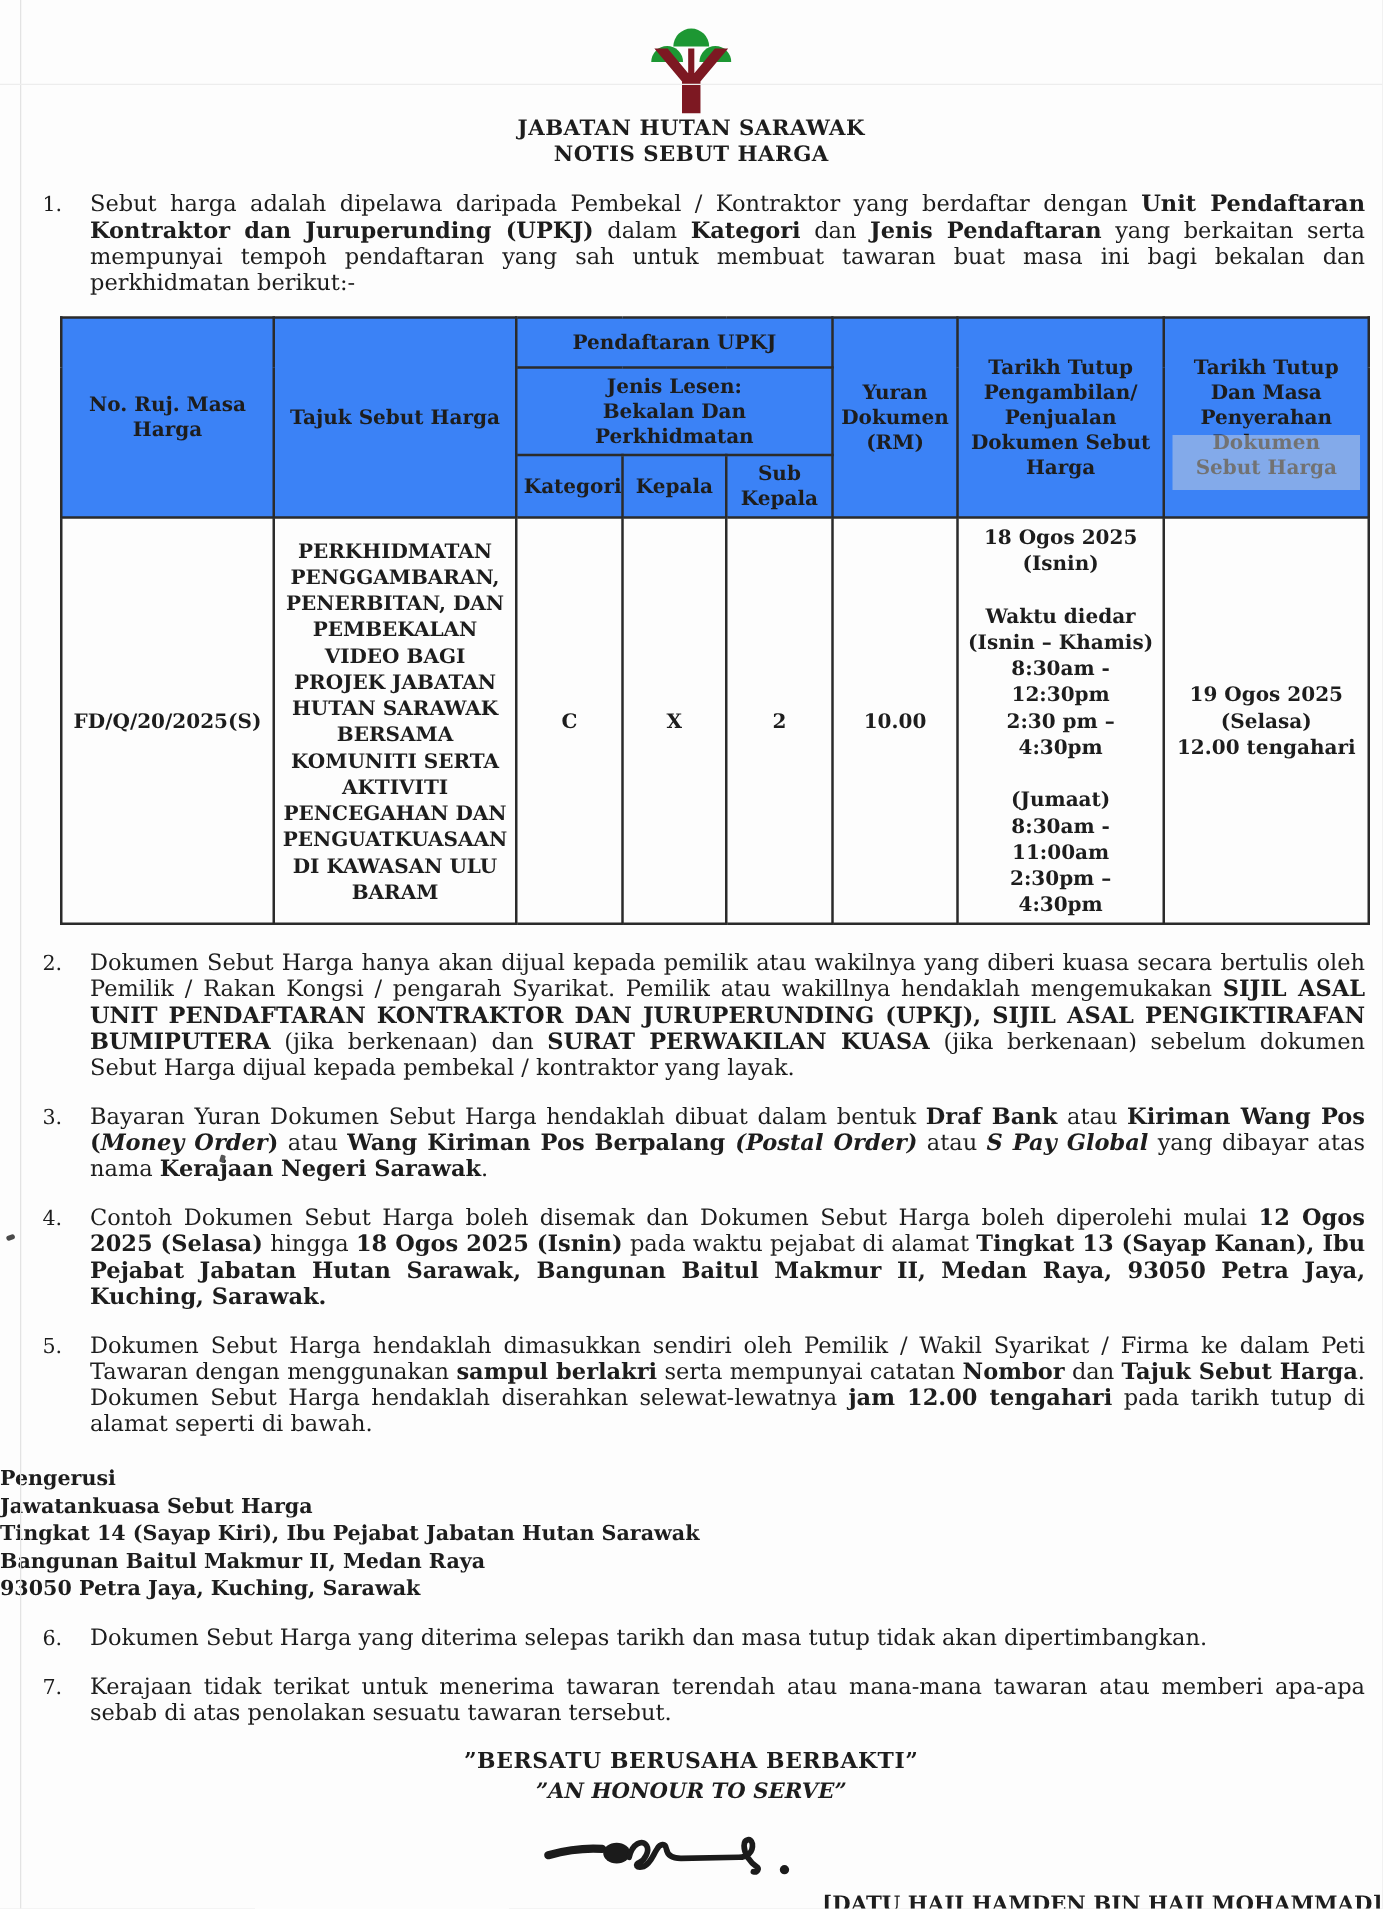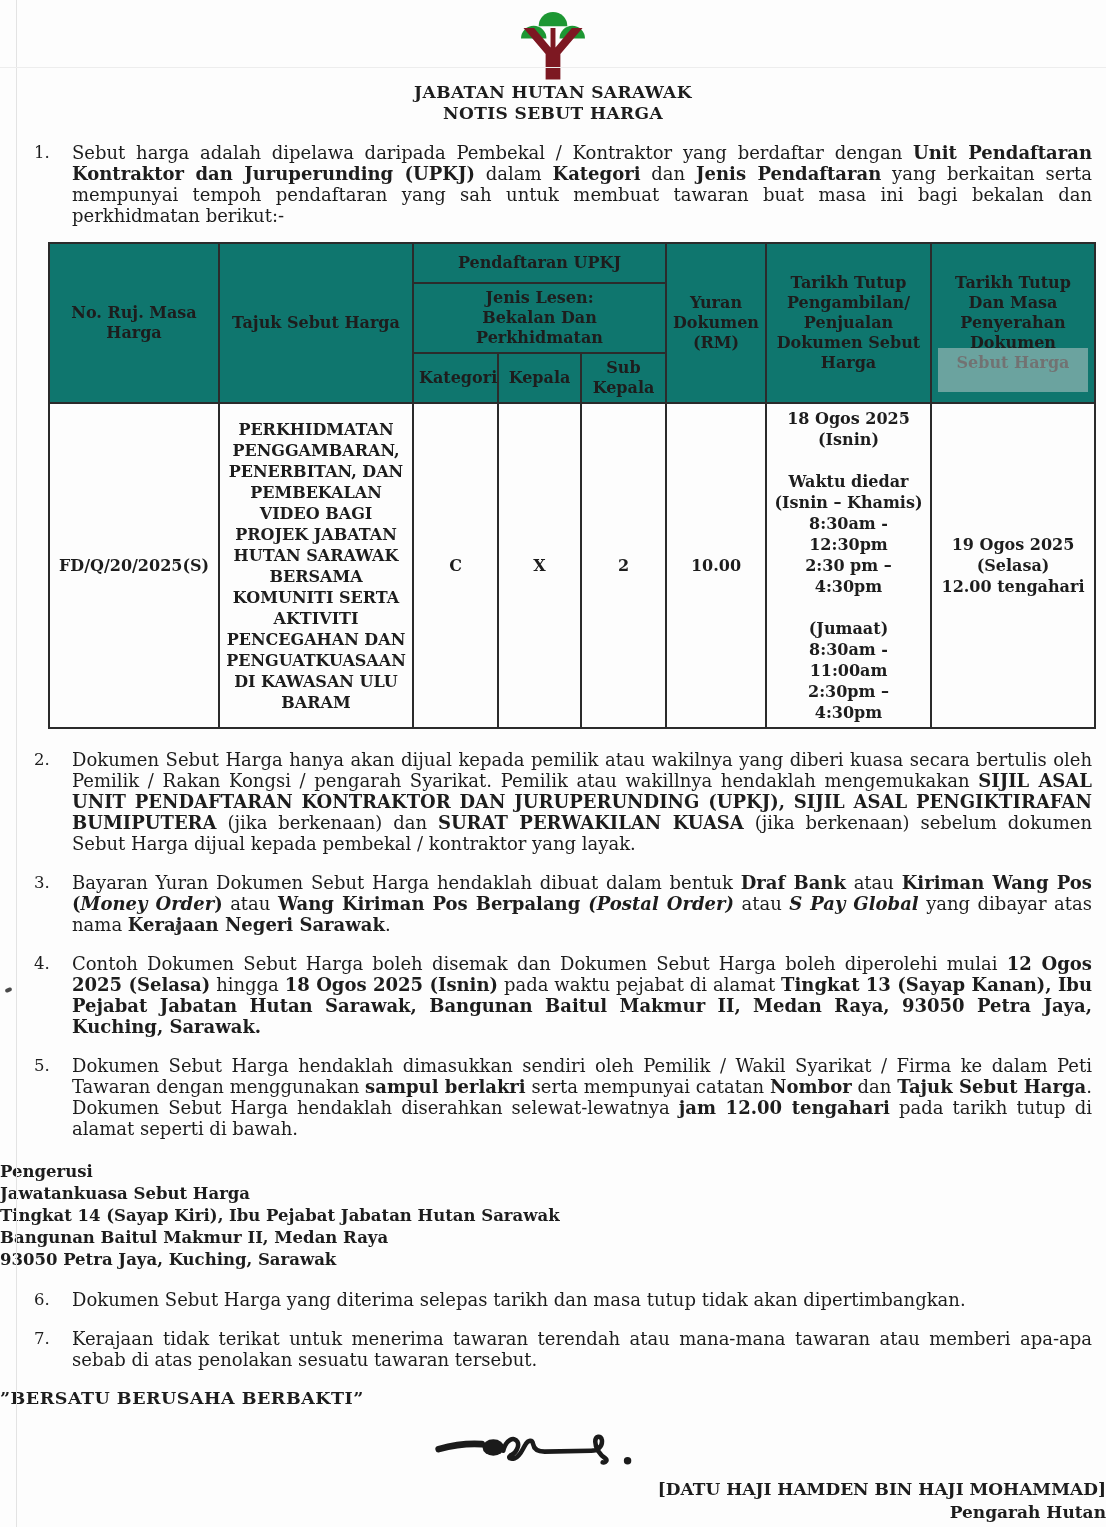--- a/index.html
+++ b/index.html
@@ -5,47 +5,47 @@
   html,body { margin:0; padding:0; background:#e8e8e8; }
   .page {
     position:relative; width:1106px; height:1527px; margin:0 auto;
     background:#fdfdfd; overflow:hidden; color:#1d1d1d;
     font-family:"DejaVu Serif","Liberation Serif",serif;
   }
   .b { font-weight:bold; }
   .i { font-style:italic; }
 
   
-  .header { padding-top:0; text-align:center; }
+  .header { padding-top:11px; text-align:center; }
   .logo svg { width:82px; height:82px; display:block; margin:0 auto; }
   .title-line { font-weight:bold; font-size:17px; line-height:21px; letter-spacing:.4px; }
 
   
   .para { display:flex; margin:18px 14px 0 34px; }
   .para .num { width:38px; flex:0 0 38px; font-size:16.5px; line-height:21px; }
   .para .ptext { flex:1; font-size:18px; line-height:21px; text-align:justify; }
 
   
   table.notice { border-collapse:collapse; margin:16px 0 0 48px; table-layout:fixed; width:1046px; }
   table.notice th, table.notice td { border:2px solid #2b2b2b; padding:4px 5px; }
   table.notice th {
-    background:#0f766e; font-weight:bold; font-size:16px; line-height:20px;
+    background:#3b82f6; font-weight:bold; font-size:16px; line-height:20px;
     text-align:center; vertical-align:middle; white-space:pre-line;
   }
   table.notice td {
     background:#fdfdfd; font-weight:bold; font-size:16px; line-height:21px;
     text-align:center; vertical-align:middle; white-space:pre-line;
   }
   tr.hrow1 { height:40px; } tr.hrow2 { height:46px; } tr.hrow3 { height:36px; }
   tr.body-row { height:280px; }
   td.tajuk-cell { padding:8px 10px;margin-left:39px; }
 
   
   .address-block { margin-top:22px; font-weight:bold; font-size:16.5px; line-height:22px; white-space:pre-line; }
-  .motto { margin-top:16px; text-align:left; }
+  .motto { margin-top:16px; text-align:center; }
   .motto-line1 { font-weight:bold; font-size:17.5px; line-height:24px; letter-spacing:.5px; }
   .motto-line2 { font-weight:bold; font-style:italic; font-size:17px; line-height:24px; }
   .signature { text-align:center; margin-top:6px; }
   .signature svg { display:inline-block; }
   .signatory { text-align:right; font-weight:bold; font-size:17px; line-height:23px; }
 
   
   .artifact { position:absolute; pointer-events:none; }
   .edge-line { left:16px; top:0; width:1px; height:100%; background:#e3e3e3; }
   .top-line { left:0; top:67px; width:100%; height:1px; background:#ededed; }
@@ -179,20 +179,21 @@
     <div class="num">6.</div>
     <div class="ptext"><span>Dokumen Sebut Harga yang diterima selepas tarikh dan masa tutup tidak akan dipertimbangkan.</span></div>
   </div>
   <div class="para">
     <div class="num">7.</div>
     <div class="ptext"><span>Kerajaan tidak terikat untuk menerima tawaran terendah atau mana-mana tawaran atau memberi apa-apa sebab di atas penolakan sesuatu tawaran tersebut.</span></div>
   </div>
 
   <div class="motto">
     <div class="motto-line1">”BERSATU  BERUSAHA  BERBAKTI”</div>
+    <div class="motto-line2">”AN HONOUR TO SERVE”</div>
   </div>
 
   <div class="signature">
     <svg width="260" height="58" viewBox="0 0 300 70" aria-hidden="true">
       <path d="M12 40 C 34 34 50 33 64 34" stroke="#1b1b1b" stroke-width="8" fill="none" stroke-linecap="round"></path>
       <ellipse cx="78" cy="38" rx="13" ry="10" fill="#1b1b1b"></ellipse>
       <path d="M90 42 C 93 29 103 24 107 31 C 110 36 105 45 100 47 C 95 49 97 53 104 51 C 111 48 113 40 117 34 C 120 29 125 28 126 34 C 127 40 132 43 140 43 L 196 42 C 204 42 210 37 209 29 C 208 23 201 24 201 31 C 201 39 207 47 213 51 C 216 53 214 57 210 56" stroke="#1b1b1b" stroke-width="5.5" fill="none" stroke-linecap="round" stroke-linejoin="round"></path>
       <circle cx="240" cy="54" r="4.5" fill="#1b1b1b"></circle>
     </svg>
   </div>

